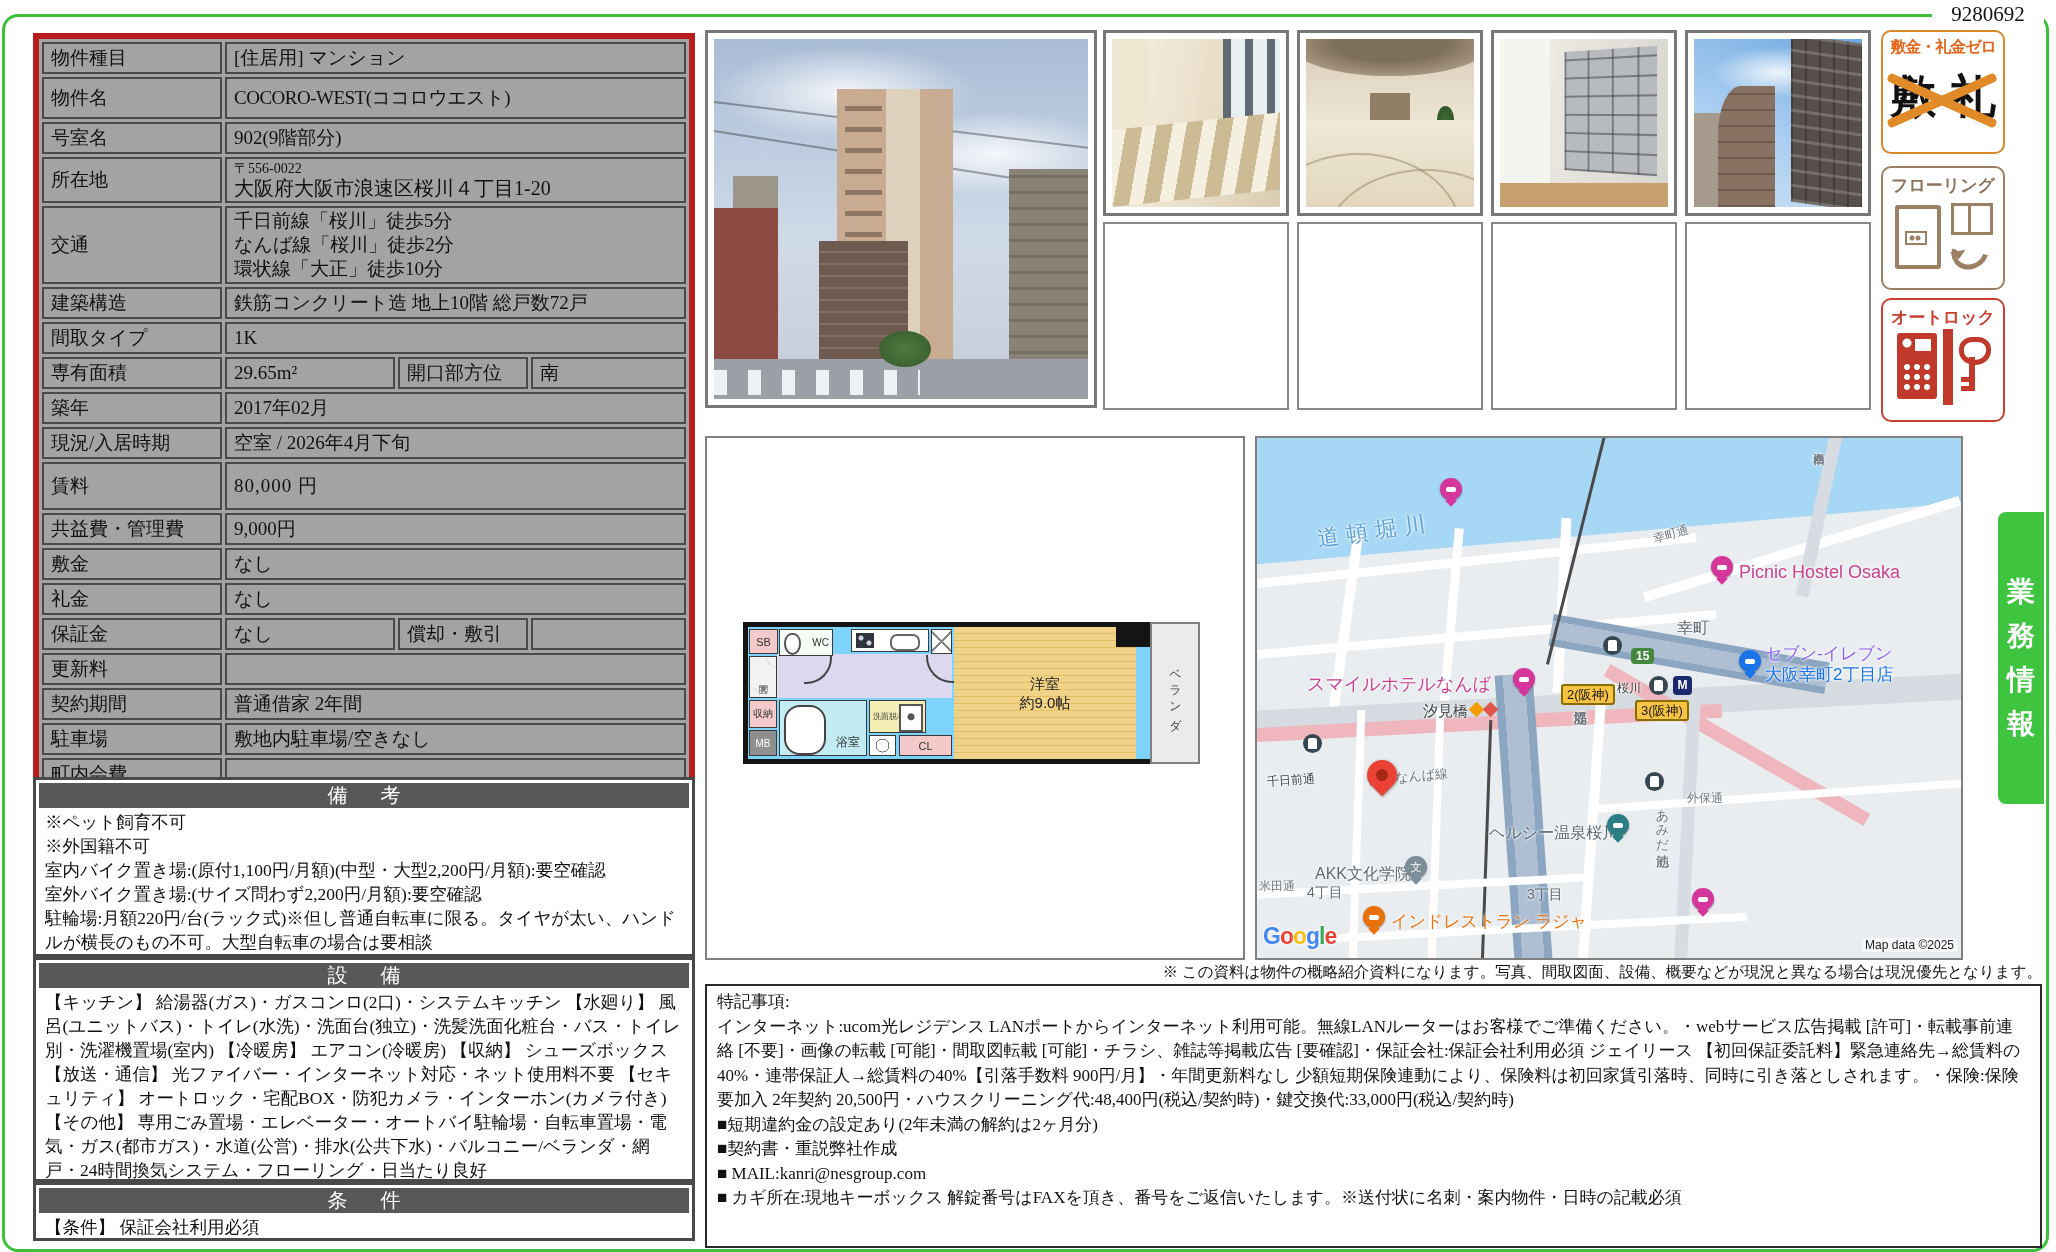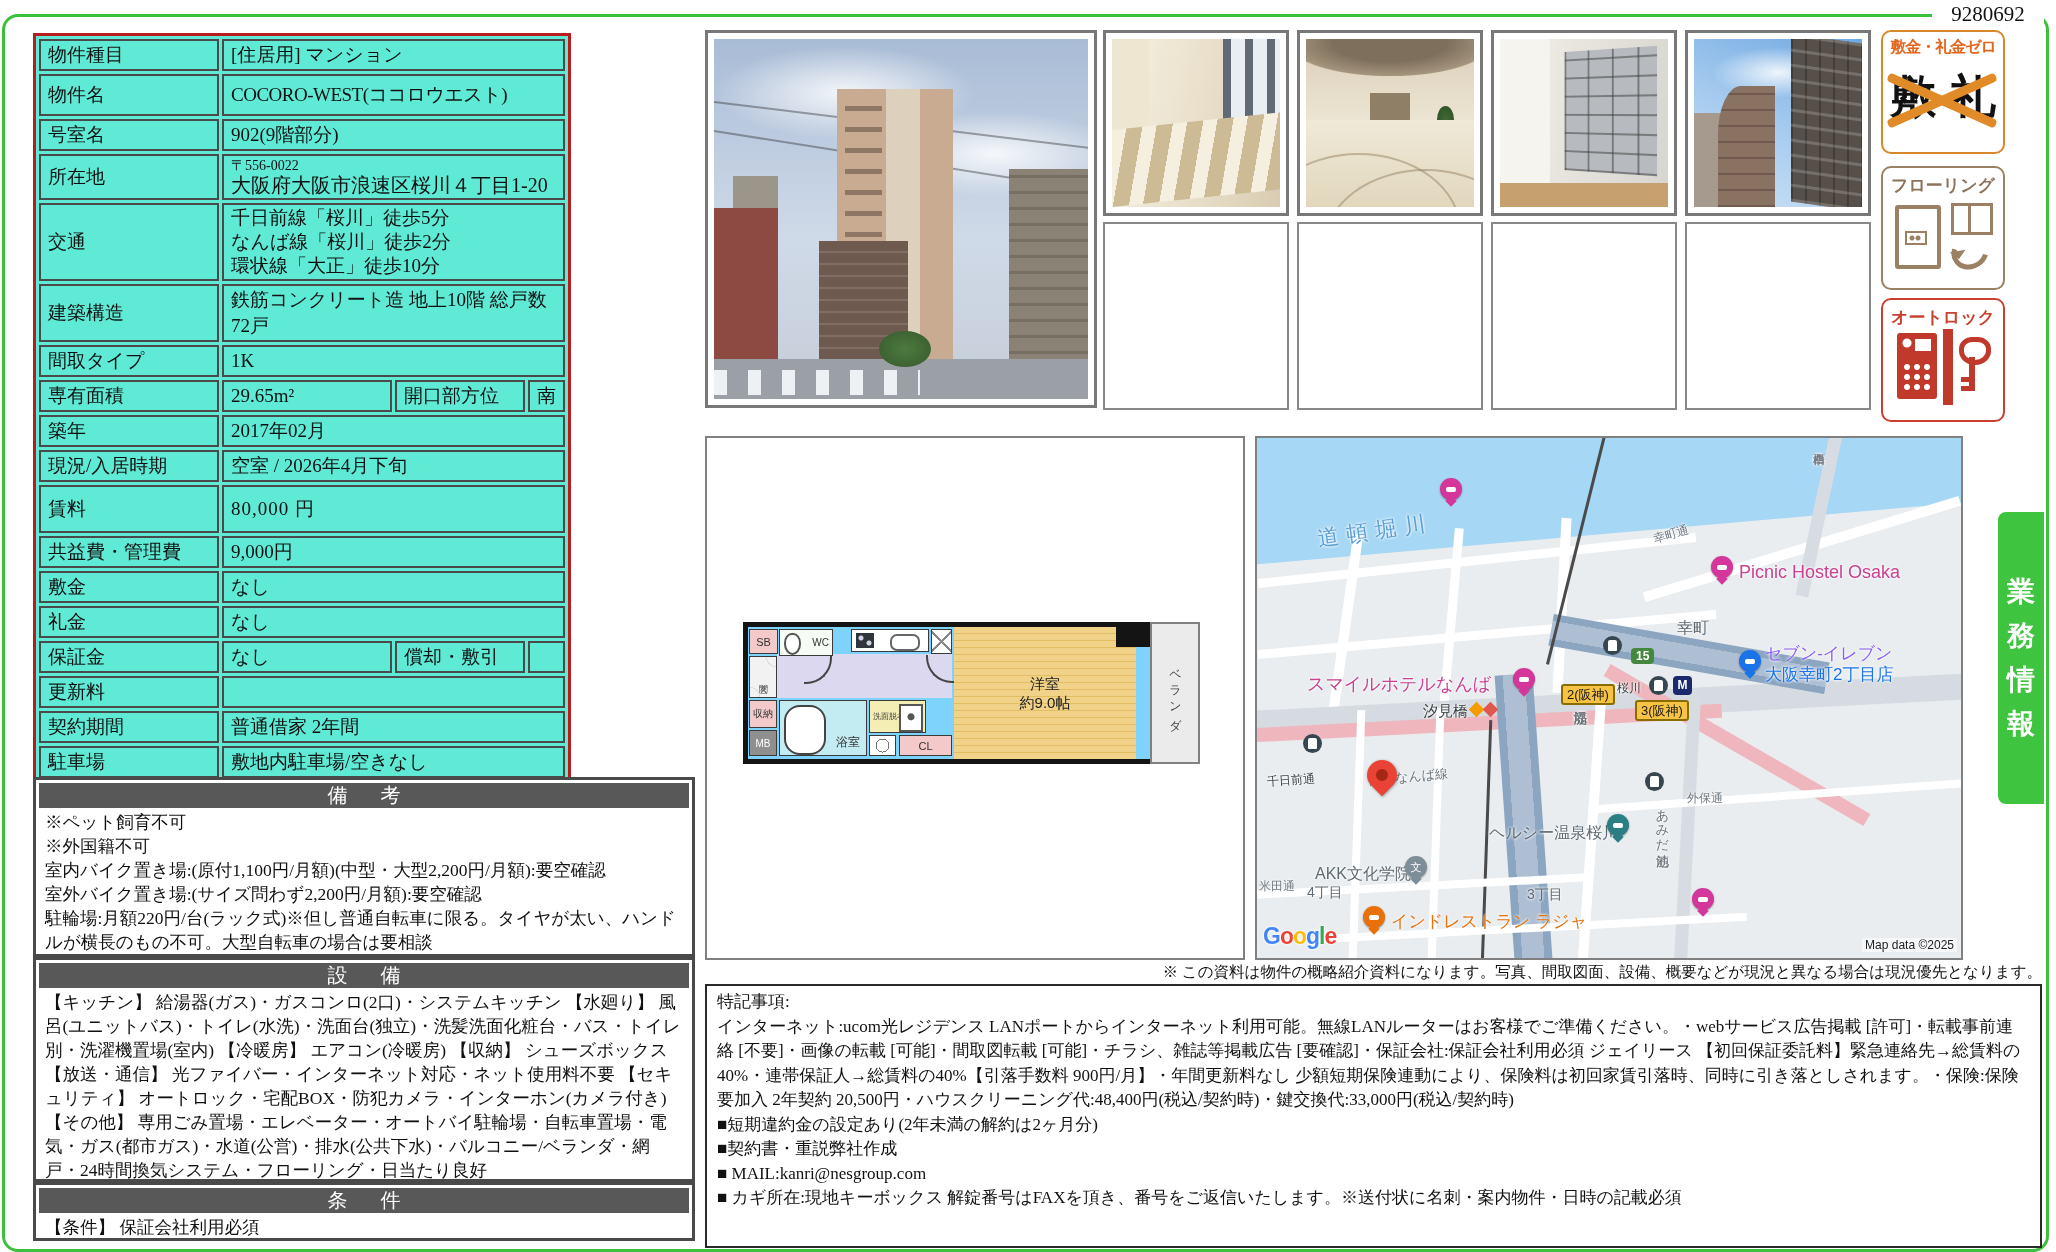--- a/index.html
+++ b/index.html
@@ -5,22 +5,22 @@
   html,body{margin:0;padding:0;background:#fff;}
   body{width:2056px;height:1252px;position:relative;overflow:hidden;
        font-family:"Liberation Serif","DejaVu Serif",serif;color:#111;}
   #page{position:absolute;inset:0;}
   
   #green-frame{position:absolute;left:2px;top:14px;width:2041px;height:1232px;
     border:3px solid #3cc13c;border-radius:16px;z-index:0;}
   #doc-number{position:absolute;left:1932px;top:0px;width:112px;height:28px;background:#fff;
     z-index:3;font-size:21px;text-align:center;line-height:28px;}
   
-  #prop-table{position:absolute;left:33px;top:33px;width:538px;z-index:1;
-    border:3px solid #b91c1c;border-collapse:separate;border-spacing:3px;background:#5eead4;table-layout:fixed;}
+  #prop-table{position:absolute;left:33px;top:33px;width:662px;z-index:1;
+    border:6px solid #b91c1c;border-collapse:separate;border-spacing:3px;background:#a3a3a3;table-layout:fixed;}
   #prop-table td{border:2px solid #4a4a4a;padding:1px 7px;font-size:19px;vertical-align:middle;overflow:hidden;}
   td.tlabel{font-size:19px;}
   td.big-label{font-size:21px;}
   td.name-val{font-size:25px;letter-spacing:-0.5px;}
   td.rent-val{font-size:41px;letter-spacing:1px;}
   .postal-small{font-size:14px;line-height:15px;}
   .addr-main{font-size:20px;line-height:24px;}
   .tline{font-size:19px;line-height:24px;}
   
   .sec{position:absolute;left:33px;width:662px;border:3px solid #4a4a4a;background:#fff;

